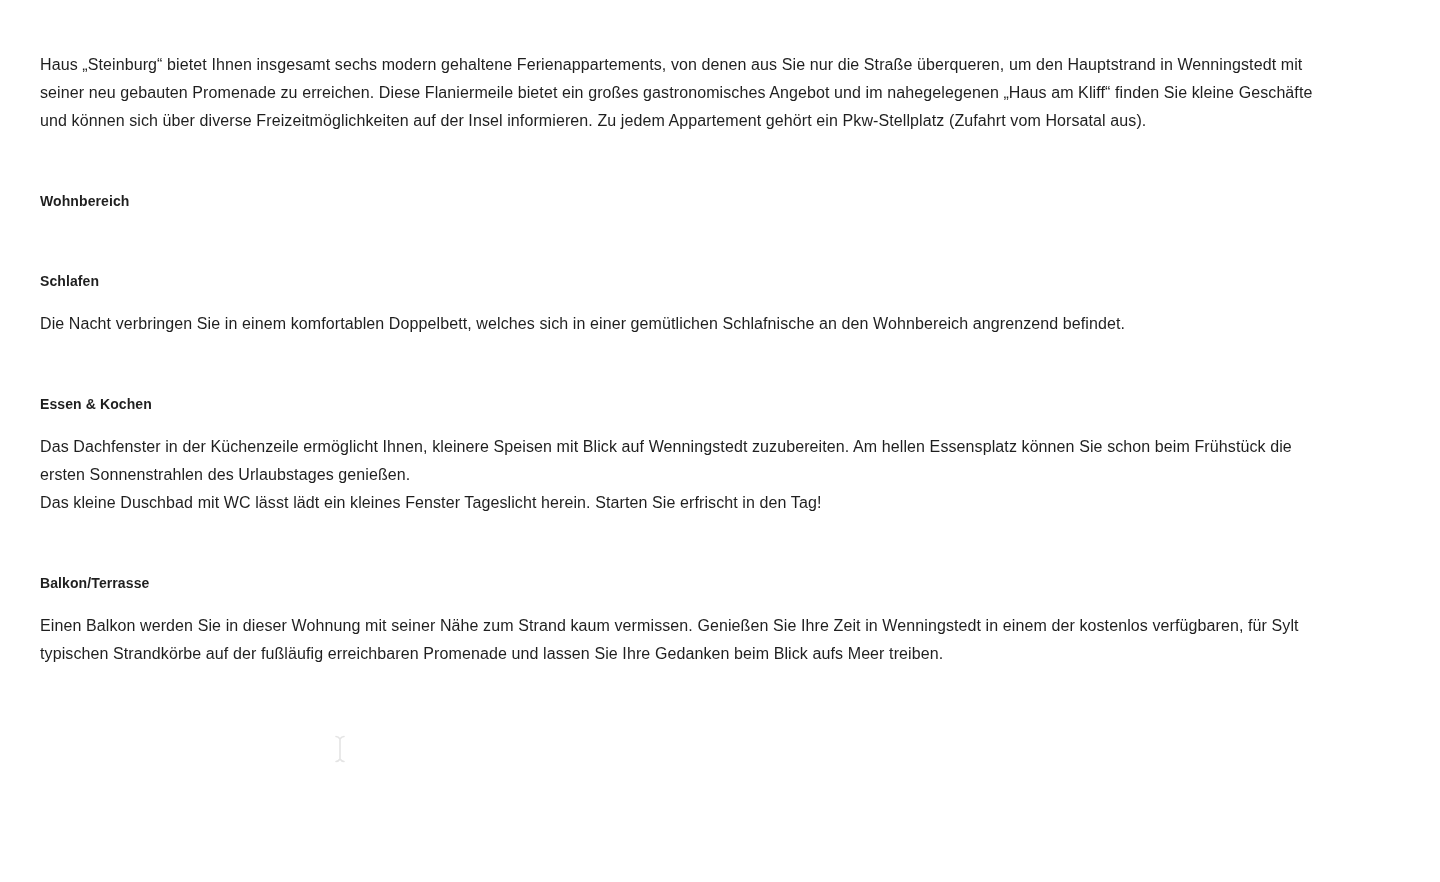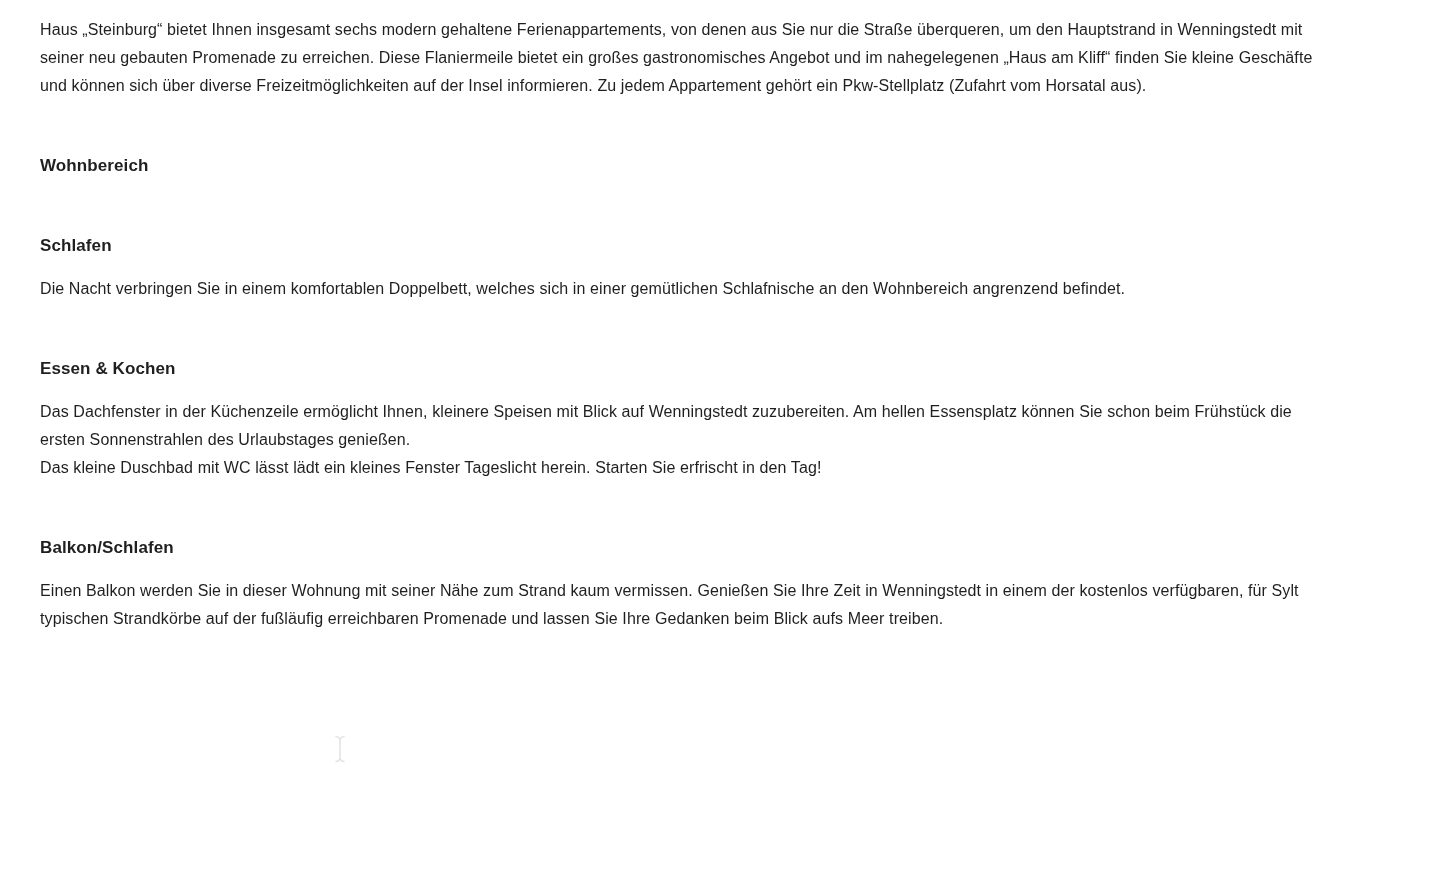--- a/index.html
+++ b/index.html
@@ -12,31 +12,31 @@
     height: 882px;
     position: relative;
     overflow: hidden;
     font-family: "Liberation Sans", sans-serif;
     color: #1f1f1f;
     -webkit-font-smoothing: antialiased;
   }
   .doc {
     box-sizing: border-box;
     width: 1326px;
-    padding: 16px 0 0 40px;
+    padding: 51px 0 0 40px;
   }
   .doc p {
     margin: 0;
     font-size: 16px;
     line-height: 28px;
     letter-spacing: 0.1px;
   }
   .doc h3 {
     margin: 52px 0 15px 0;
-    font-size: 17px;
+    font-size: 14px;
     line-height: 28px;
     font-weight: 700;
     letter-spacing: 0.1px;
   }
   
   .ibeam-cursor {
     position: absolute;
     left: 333px;
     top: 735px;
     width: 14px;
@@ -63,21 +63,21 @@
   <section>
     <h3>Essen &amp; Kochen</h3>
     <p>Das Dachfenster in der Küchenzeile ermöglicht Ihnen, kleinere Speisen mit Blick auf Wenningstedt zuzubereiten. Am hellen Essensplatz können Sie schon beim Frühstück die ersten Sonnenstrahlen des Urlaubstages genießen.</p>
   </section>
 
   <section>
     <p>Das kleine Duschbad mit WC lässt lädt ein kleines Fenster Tageslicht herein. Starten Sie erfrischt in den Tag!</p>
   </section>
 
   <section>
-    <h3>Balkon/Schlafen</h3>
+    <h3>Balkon/Terrasse</h3>
     <p>Einen Balkon werden Sie in dieser Wohnung mit seiner Nähe zum Strand kaum vermissen. Genießen Sie Ihre Zeit in Wenningstedt in einem der kostenlos verfügbaren, für Sylt typischen Strandkörbe auf der fußläufig erreichbaren Promenade und lassen Sie Ihre Gedanken beim Blick aufs Meer treiben.</p>
   </section>
 
 </div>
 
 <div class="ibeam-cursor">
   <svg width="14" height="28" viewBox="0 0 14 28" xmlns="http://www.w3.org/2000/svg">
     <path d="M3 1.5 C5 1.5 6 2.5 7 4 C8 2.5 9 1.5 11 1.5 M7 4 L7 24 M3 26.5 C5 26.5 6 25.5 7 24 C8 25.5 9 26.5 11 26.5" fill="none" stroke="#e4e4e4" stroke-width="1.6" stroke-linecap="round"></path>
   </svg>
 </div>

